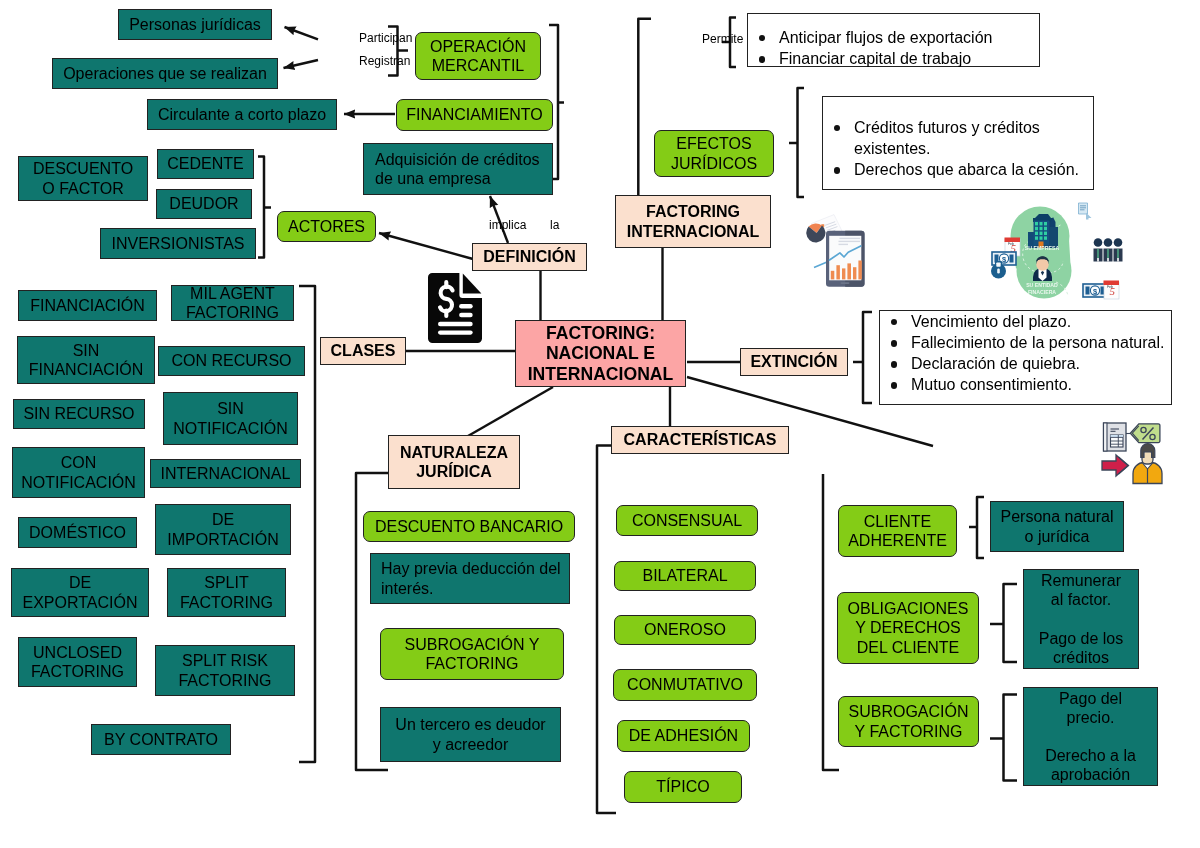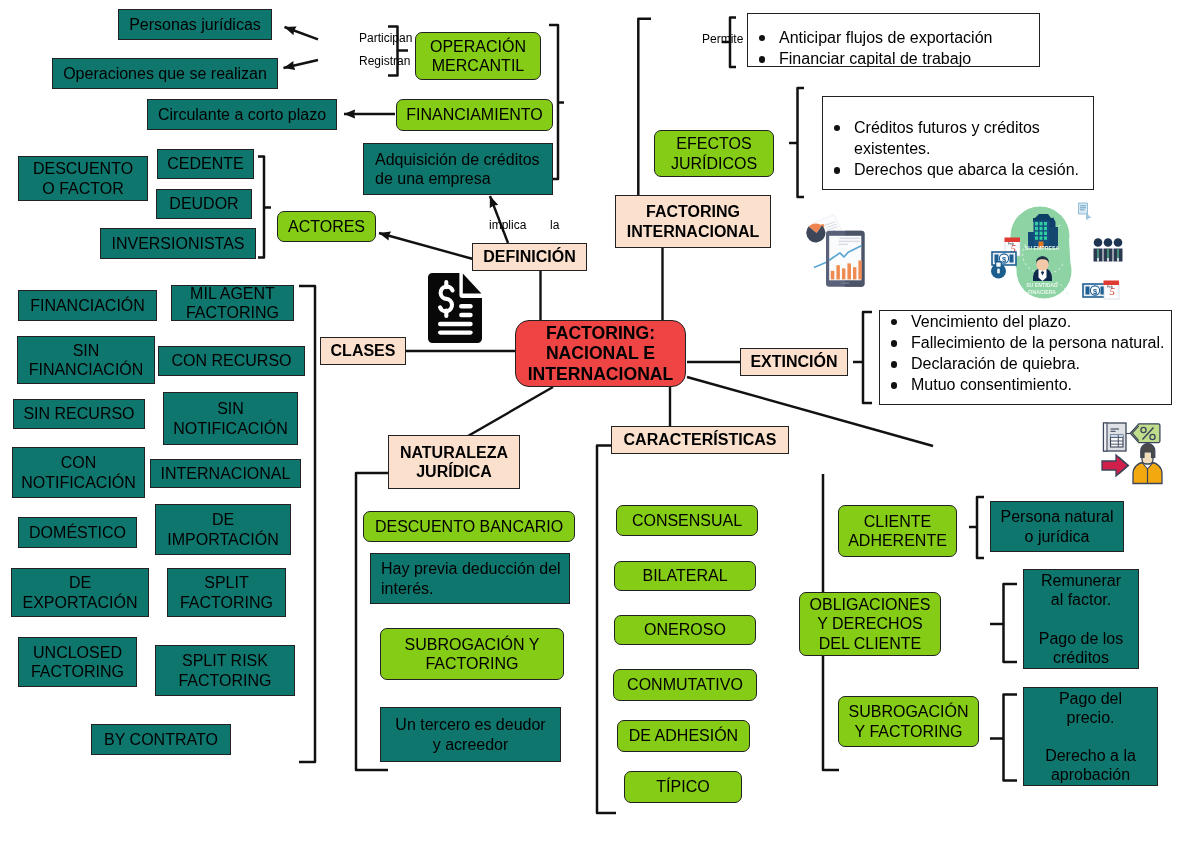--- a/index.html
+++ b/index.html
@@ -6,21 +6,21 @@
   html,body{margin:0;padding:0;background:#fff;}
   body{width:1200px;height:848px;overflow:hidden;
        font-family:"Liberation Sans",sans-serif;color:#000;
        -webkit-font-smoothing:antialiased;}
   #stage{position:relative;width:1200px;height:848px;background:#fff;}
   .node{position:absolute;box-sizing:border-box;border:1.7px solid #222;background:#0f766e;
         display:flex;align-items:center;justify-content:center;text-align:center;
         font-size:16px;line-height:1.2;white-space:pre-line;z-index:3;}
   .grey{background:#84cc16;border-radius:7px;}
   .peach{background:#fbe0ce;font-weight:bold;}
-  .cream{background:#ef4444;font-weight:bold;border-radius:14px;}
+  .cream{background:#fca5a5;font-weight:bold;}
   .lbl{position:absolute;font-size:12px;z-index:4;white-space:pre;margin-left:40px;}
   .bul{position:absolute;box-sizing:border-box;border:1.7px solid #222;background:#fff;
        z-index:3;font-size:16px;line-height:1.32;}
   .bul ul{margin:0;padding:0;list-style:none;}
   .bul li{position:relative;padding-left:31px;margin:0;}
   .bul li:before{content:"";position:absolute;left:11px;top:8px;width:6.4px;height:6.4px;
                  border-radius:50%;background:#111;}
   svg#wires{position:absolute;left:0;top:0;width:1200px;height:848px;z-index:1;overflow:visible;}
   .ln{stroke:#111;stroke-width:2.4;fill:none;}
   .brk{stroke:#111;stroke-width:2.5;fill:none;stroke-linecap:butt;stroke-linejoin:round;}
@@ -372,21 +372,21 @@
   <div class="node grey" style="left:614px;top:561px;width:142px;height:30px">BILATERAL</div>
   <div class="node grey" style="left:614px;top:615px;width:142px;height:30px">ONEROSO</div>
   <div class="node grey" style="left:617px;top:720px;width:133px;height:32px">DE ADHESIÓN</div>
   <div class="node grey" style="left:613px;top:669px;width:144px;height:32px">CONMUTATIVO</div>
   <div class="node grey" style="left:624px;top:771px;width:118px;height:32px">TÍPICO</div>
 
   <div class="node grey" style="left:838px;top:505px;width:119px;height:52px">CLIENTE
 ADHERENTE</div>
   <div class="node" style="left:990px;top:501px;width:134px;height:51px">Persona natural
 o jurídica</div>
-  <div class="node grey" style="left:799px;top:592px;width:142px;height:64px">OBLIGACIONES
+  <div class="node grey" style="left:837px;top:592px;width:142px;height:72px">OBLIGACIONES
 Y DERECHOS
 DEL CLIENTE</div>
   <div class="node" style="left:1023px;top:569px;width:116px;height:100px">Remunerar
 al factor.
 
 Pago de los
 créditos</div>
   <div class="node grey" style="left:838px;top:696px;width:141px;height:51px">SUBROGACIÓN
 Y FACTORING</div>
   <div class="node" style="left:1023px;top:687px;width:135px;height:99px">Pago del

